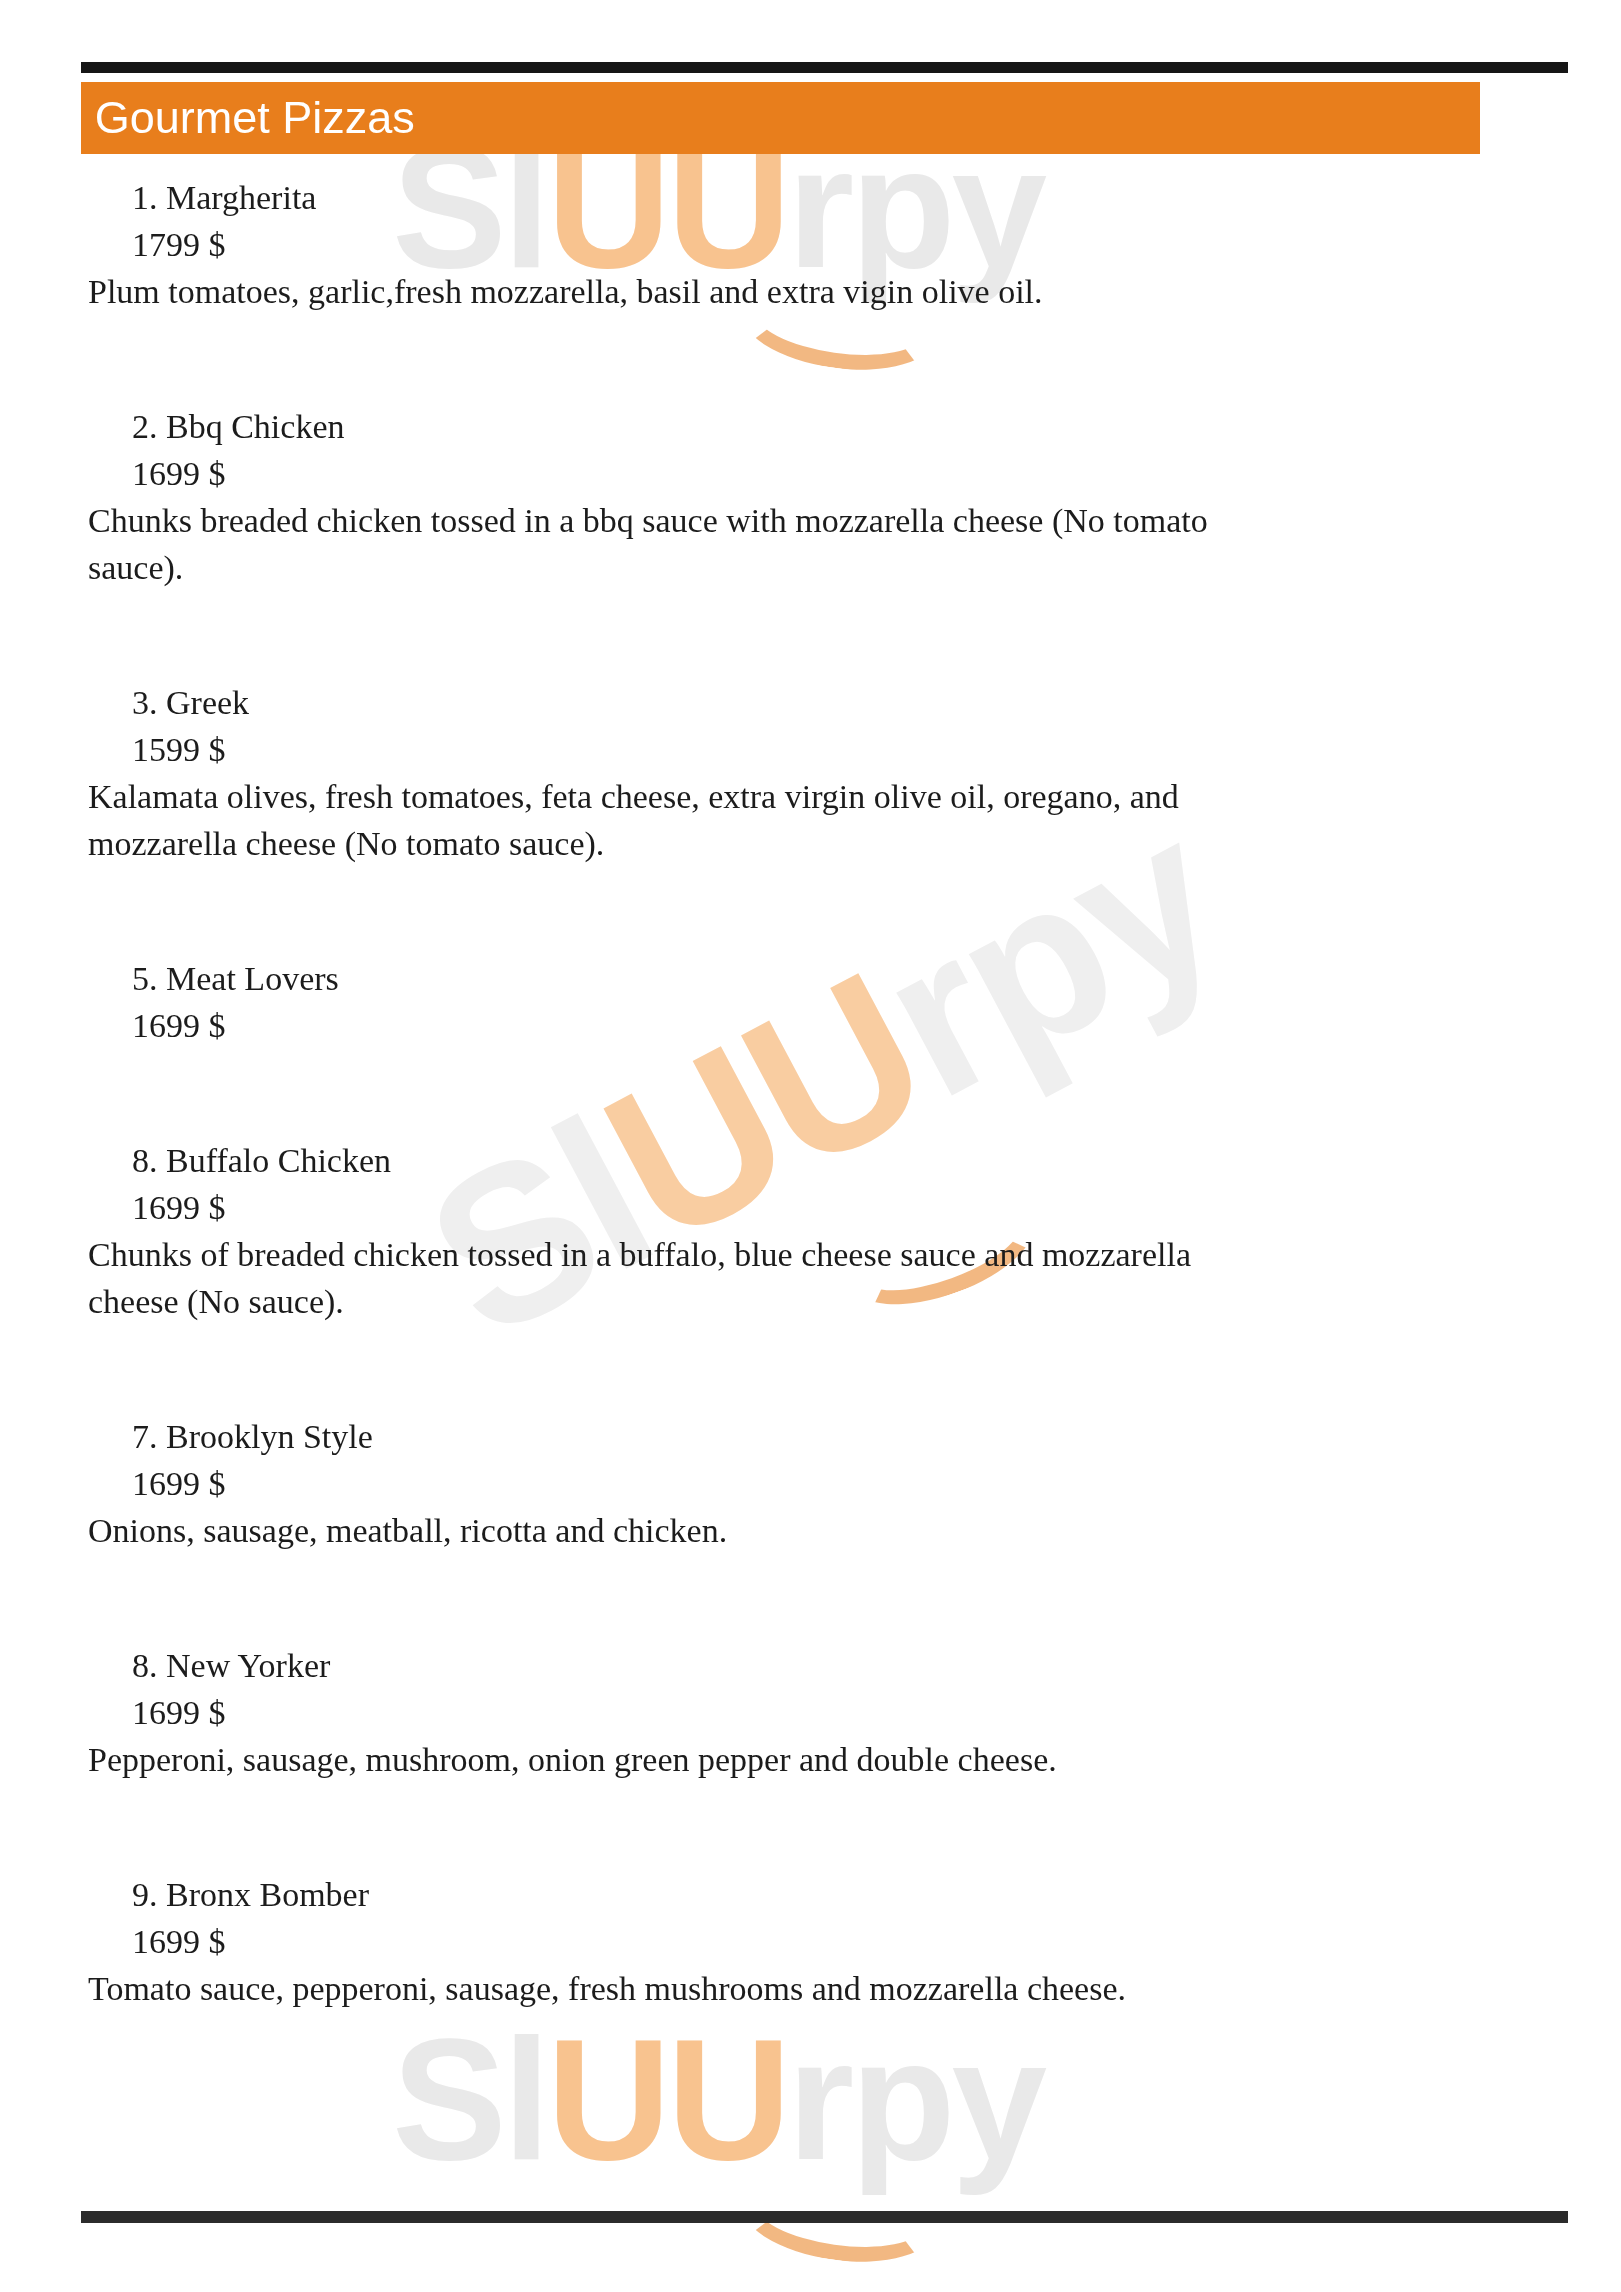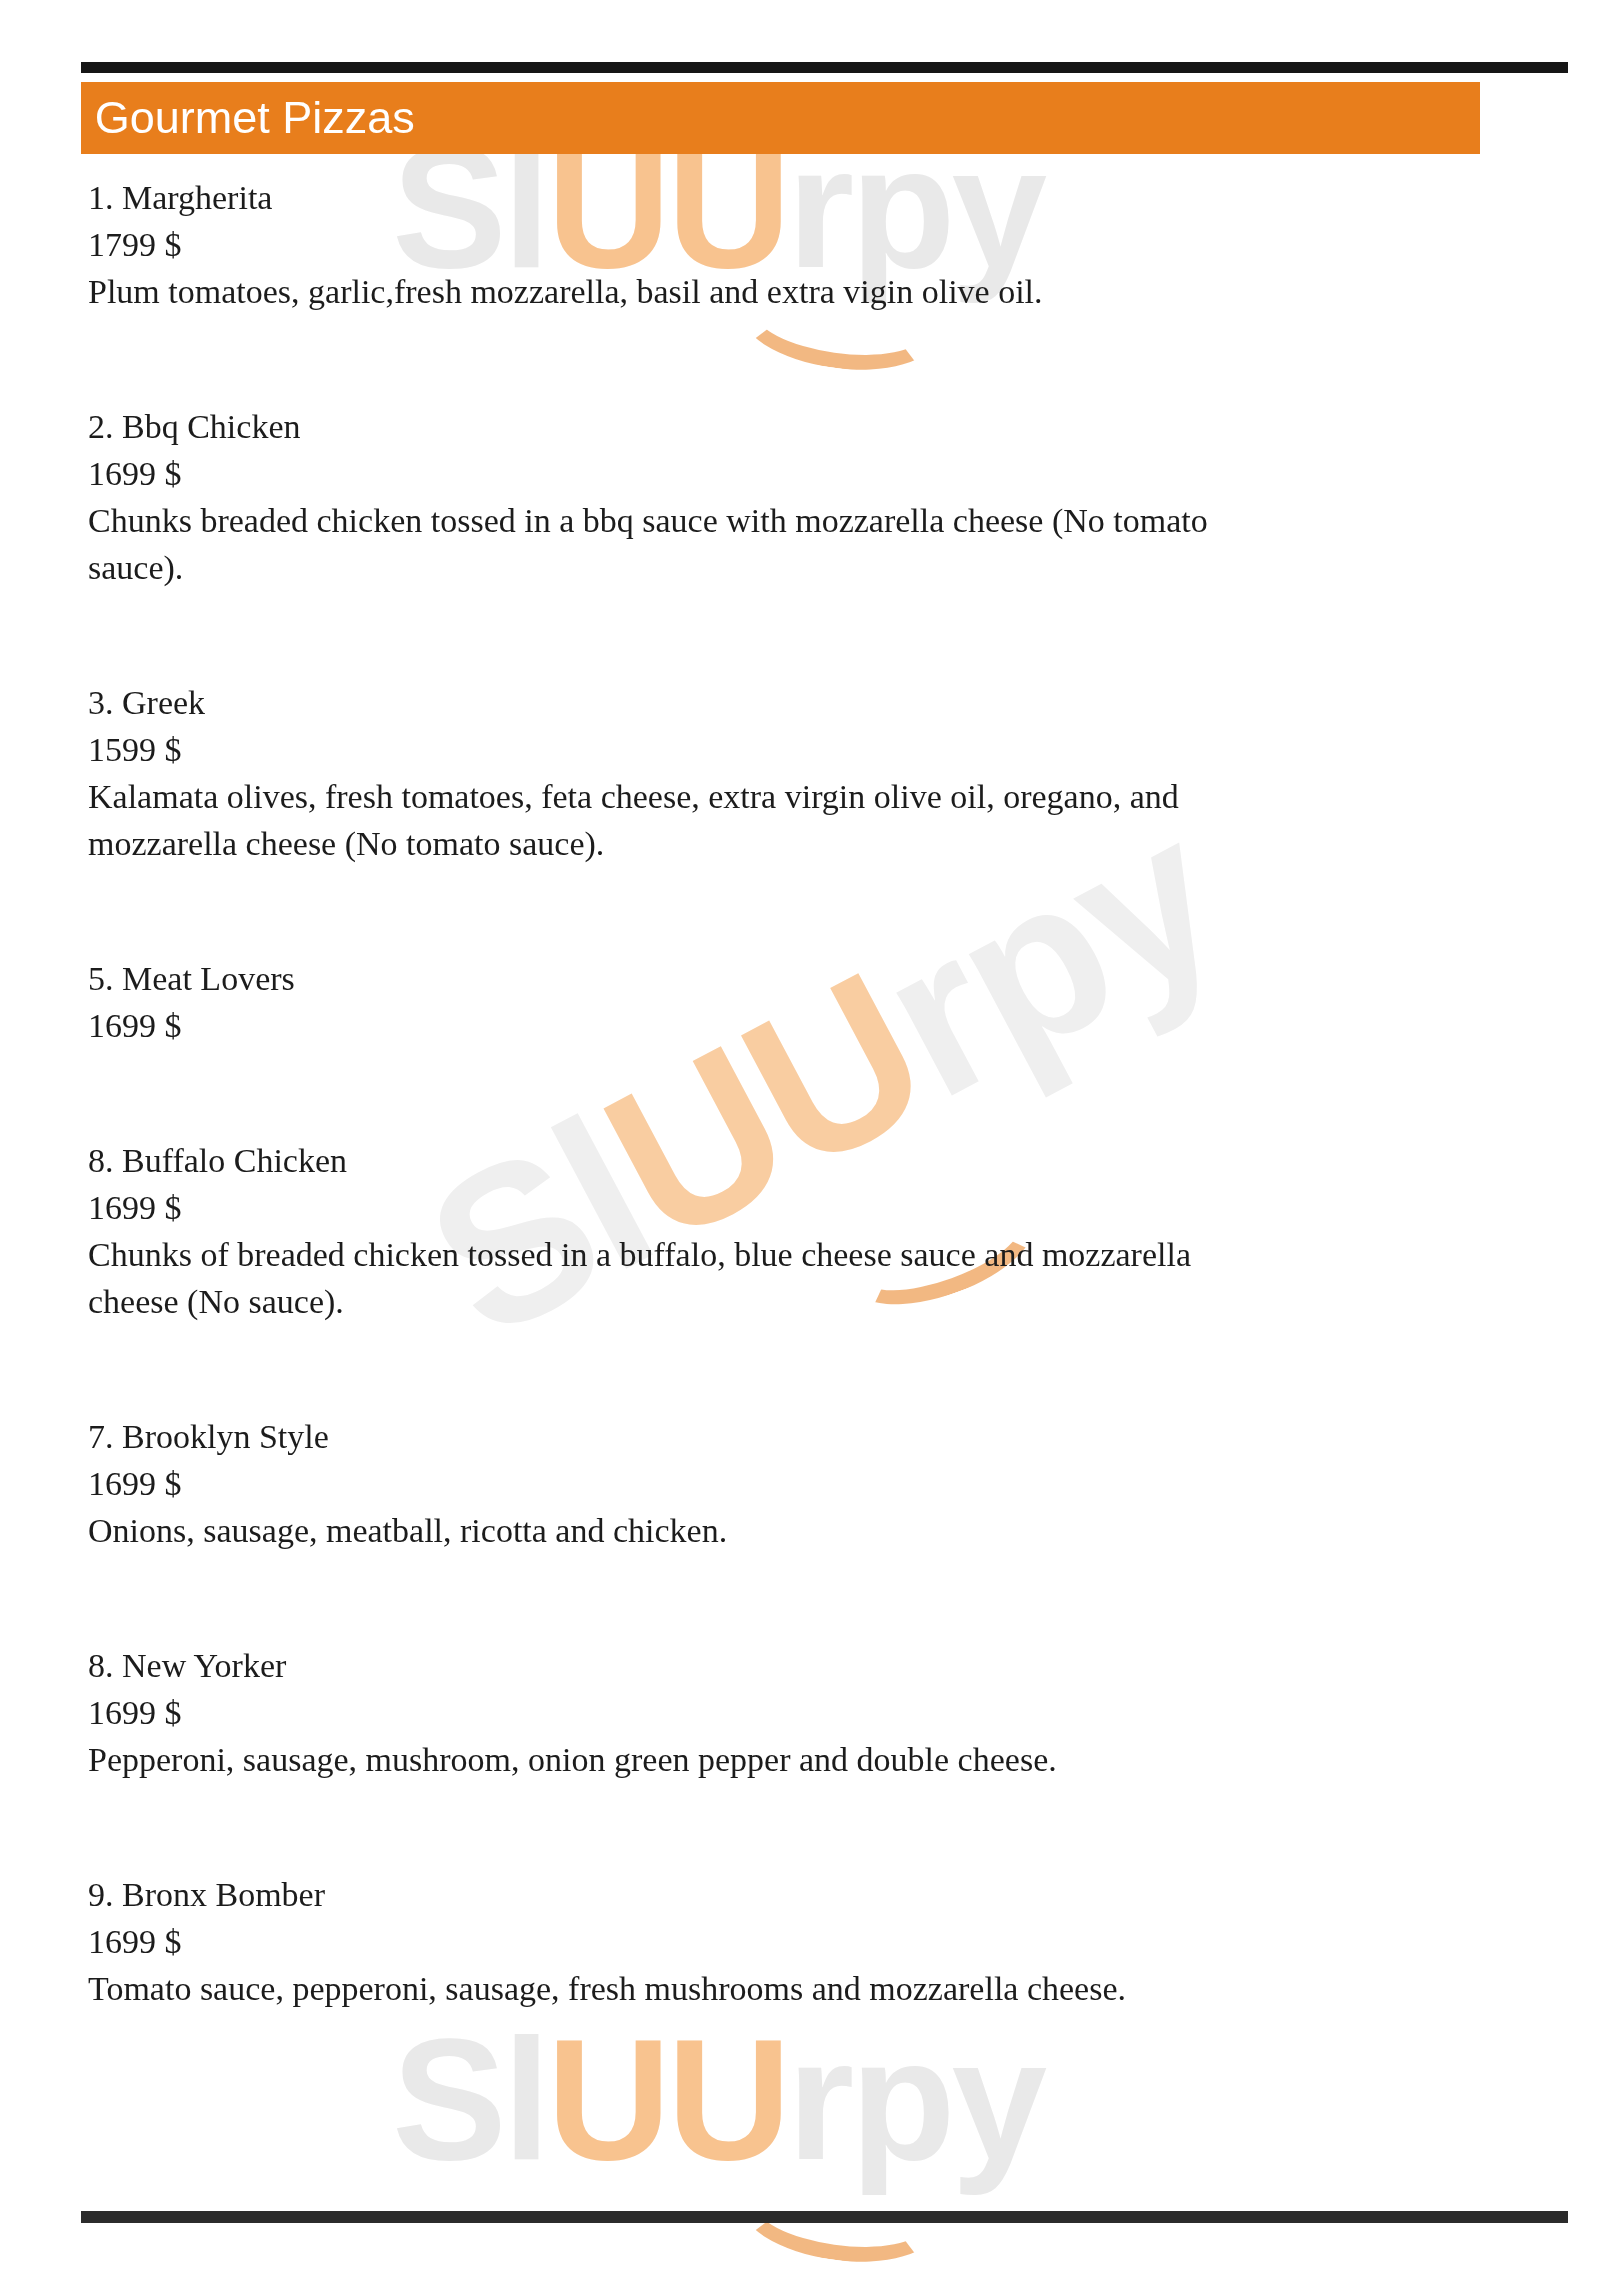--- a/index.html
+++ b/index.html
@@ -88,21 +88,21 @@
   .item { margin-bottom: 88px; }
   .item-head {
     display: flex;
     justify-content: space-between;
     align-items: baseline;
     font-size: 34px;
     line-height: 47px;
     flex-direction: column;
   }
   .item-name  { }
-  .item-price { text-align: center; }
+  .item-price { text-align: center; margin-left: 44px; }
   .item-desc {
     font-size: 34px;
     line-height: 47px;
     max-width: 1157px;
   }
 
   
   .bottom-rule {
     position: absolute;
     left: 81px; top: 2211px;

